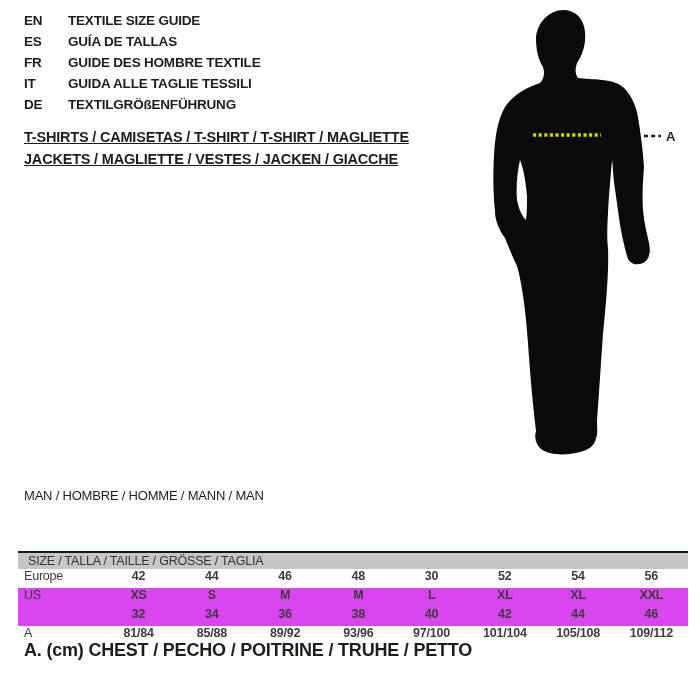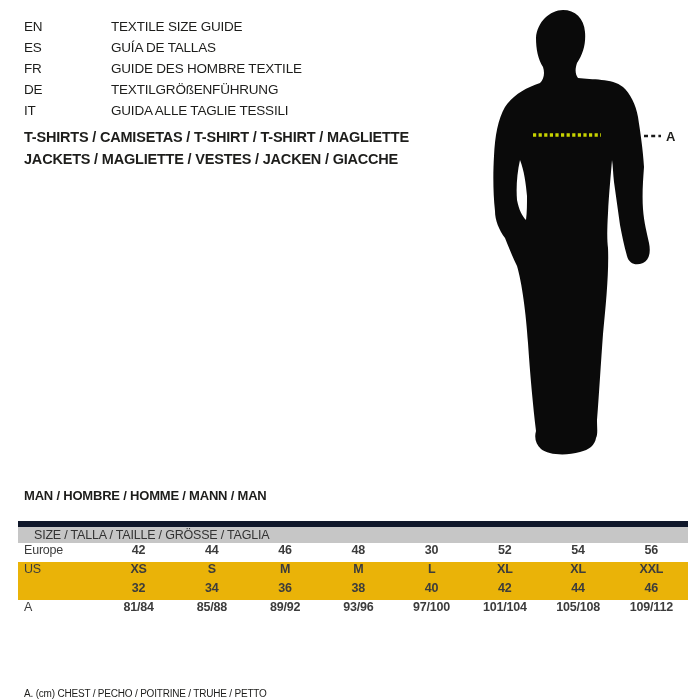--- a/index.html
+++ b/index.html
@@ -4,74 +4,74 @@
 <style>
   html,body { margin:0; padding:0; background:#fff; }
   .page {
     position:relative; width:700px; height:700px; background:#ffffff;
     font-family:"Liberation Sans", sans-serif; color:#1d1d1b; overflow:hidden;
     letter-spacing:-0.2px;
   }
 
   
   .lang-list { position:absolute; left:24px; top:13px; }
-  .lang-row { display:flex; height:21px; align-items:flex-end; font-weight:400; font-size:13.5px;gap:43px; }
+  .lang-row { display:flex; height:21px; align-items:flex-start; font-weight:700; font-size:13.5px; }
   .lang-code { width:44px; flex:0 0 44px; }
   .lang-title { white-space:nowrap; }
 
   
-  .products { position:absolute; left:24px; top:126px; font-weight:700; font-size:14.5px; line-height:22px; white-space:nowrap; }
+  .products { position:absolute; left:24px; top:126px; font-weight:700; font-size:14.5px; line-height:22px; white-space:nowrap;text-decoration:underline; }
 
   
   .figure-wrap { position:absolute; left:493px; top:8px; width:170px; height:448px; }
   .figure-wrap svg { display:block; }
   .measure-a { position:absolute; left:666px; top:129px; font-weight:700; font-size:13px; }
 
   
-  .section-title { position:absolute; left:24px; top:488px; font-weight:700; font-size:13px; white-space:nowrap; }
+  .section-title { position:absolute; left:24px; top:488px; font-weight:400; font-size:13px; white-space:nowrap; }
 
   
   .size-table { position:absolute; left:18px; top:521px; width:670px; font-size:12.5px; color:#3c3c3c; }
   .thead {
-    height:16px; line-height:16px; background:#c6c6c6; border-top:6px solid #0f172a;
-    padding-left:16px; color:#333333; white-space:nowrap;
+    height:16px; line-height:16px; background:#c6c6c6; border-top:2px solid #0f172a;
+    padding-left:10px; color:#333333; white-space:nowrap;margin-top:30px;
   }
   .trow { display:flex; height:19px; }
-  .trow.shaded { background:#eab308; }
+  .trow.shaded { background:#d946ef; }
   .tlabel { width:84px; flex:0 0 84px; padding-left:6px; box-sizing:border-box; }
   .tcell { flex:1 1 0; text-align:center;font-weight:bold; }
 
   
-  .footnote { position:absolute; left:24px; top:640px; font-weight:400; font-size:10px; white-space:nowrap;margin-top:48px; }
+  .footnote { position:absolute; left:24px; top:640px; font-weight:700; font-size:18px; white-space:nowrap; }
 </style>
 </head>
 <body>
 
 <div class="page">
 
   <div class="lang-list">
     <div class="lang-row">
       <span class="lang-code">EN</span>
       <span class="lang-title">TEXTILE SIZE GUIDE</span>
     </div>
     <div class="lang-row">
       <span class="lang-code">ES</span>
       <span class="lang-title">GUÍA DE TALLAS</span>
     </div>
     <div class="lang-row">
       <span class="lang-code">FR</span>
       <span class="lang-title">GUIDE DES HOMBRE TEXTILE</span>
     </div>
     <div class="lang-row">
+      <span class="lang-code">IT</span>
+      <span class="lang-title">GUIDA ALLE TAGLIE TESSILI</span>
+    </div>
+    <div class="lang-row">
       <span class="lang-code">DE</span>
       <span class="lang-title">TEXTILGRÖßENFÜHRUNG</span>
-    </div>
-    <div class="lang-row">
-      <span class="lang-code">IT</span>
-      <span class="lang-title">GUIDA ALLE TAGLIE TESSILI</span>
     </div>
   </div>
 
   <div class="products">
     <div>T-SHIRTS / CAMISETAS / T-SHIRT / T-SHIRT / MAGLIETTE</div>
     <div>JACKETS / MAGLIETTE / VESTES / JACKEN / GIACCHE</div>
   </div>
 
   <div class="figure-wrap">
     <svg width="170" height="448" viewBox="0 0 170 448" xmlns="http://www.w3.org/2000/svg">

